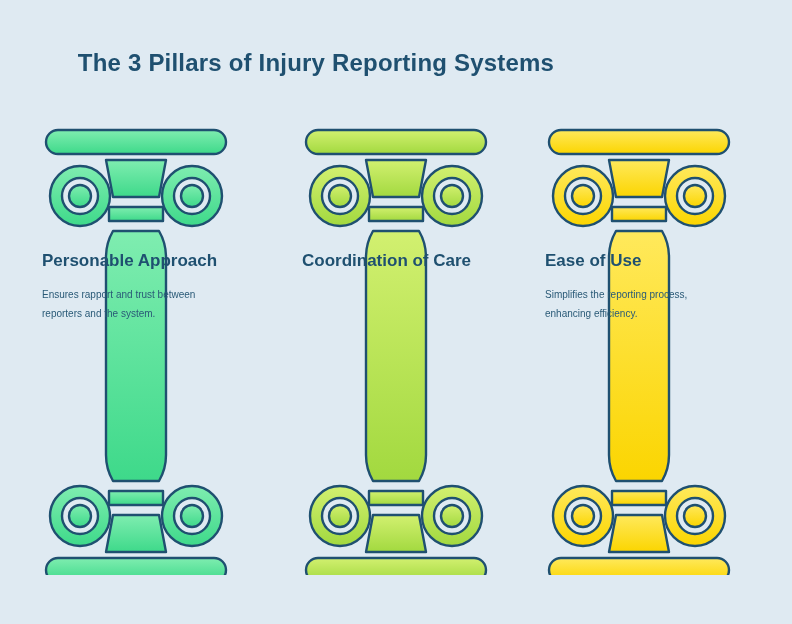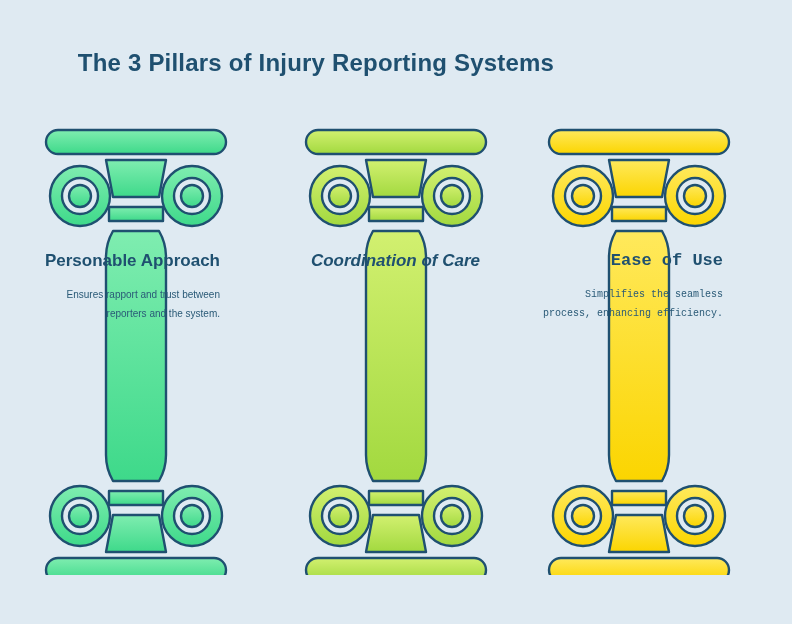--- a/index.html
+++ b/index.html
@@ -39,24 +39,24 @@
     height: 450px;
   }
   .pillar svg {
     position: absolute;
     left: 0;
     top: 0;
     display: block;
   }
   .pillar-text {
     position: absolute;
-    left: 20px;
+    left: 26px;
     top: 124px;
     width: 184px;
-    text-align: right;
+    text-align: left;
     color: #1f5070;
     pointer-events: none;
   }
   .pillar-heading {
     font-size: 17px;
     font-weight: bold;
     line-height: 24px;
     color: #1f5070;
   }
   .pillar-desc {
@@ -98,21 +98,21 @@
         <path d="M176 361 a30 30 0 1 1 0 60 a30 30 0 1 1 0 -60 Z M176 373 a18 18 0 1 0 0 36 a18 18 0 1 0 0 -36 Z"></path>
         <circle cx="176" cy="391" r="11"></circle>
       </g>
     </svg>
     <div class="pillar-text">
       <div class="pillar-heading">Personable Approach</div>
       <div class="pillar-desc">Ensures rapport and trust between reporters and the system.</div>
     </div>
   </div>
 
-  <div class="pillar" id="pillar-1" style="left:276px;font-style:italic;">
+  <div class="pillar" id="pillar-1" style="left:276px;">
     <svg width="240" height="450" viewBox="0 0 240 450">
       <defs>
         <linearGradient id="grad1" x1="0" y1="0" x2="0" y2="1">
           <stop offset="0%" stop-color="#d2f070"></stop>
           <stop offset="100%" stop-color="#a2d93f"></stop>
         </linearGradient>
       </defs>
       <g class="col-art" fill="url(#grad1)" stroke="#1f5070" stroke-width="2.4" stroke-linejoin="round">
         <rect x="30" y="5" width="180" height="24" rx="12" ry="12"></rect>
         <path d="M90 35 L150 35 L143 72 L97 72 Z"></path>
@@ -129,21 +129,21 @@
         <circle cx="64" cy="391" r="11"></circle>
         <path d="M176 361 a30 30 0 1 1 0 60 a30 30 0 1 1 0 -60 Z M176 373 a18 18 0 1 0 0 36 a18 18 0 1 0 0 -36 Z"></path>
         <circle cx="176" cy="391" r="11"></circle>
       </g>
     </svg>
     <div class="pillar-text">
       <div class="pillar-heading">Coordination of Care</div>
     </div>
   </div>
 
-  <div class="pillar" id="pillar-2" style="left:519px;font-family:Liberation Mono, monospace;">
+  <div class="pillar" id="pillar-2" style="left:519px;">
     <svg width="240" height="450" viewBox="0 0 240 450">
       <defs>
         <linearGradient id="grad2" x1="0" y1="0" x2="0" y2="1">
           <stop offset="0%" stop-color="#ffe95c"></stop>
           <stop offset="100%" stop-color="#fbd500"></stop>
         </linearGradient>
       </defs>
       <g class="col-art" fill="url(#grad2)" stroke="#1f5070" stroke-width="2.4" stroke-linejoin="round">
         <rect x="30" y="5" width="180" height="24" rx="12" ry="12"></rect>
         <path d="M90 35 L150 35 L143 72 L97 72 Z"></path>
@@ -157,17 +157,17 @@
         <path d="M176 41 a30 30 0 1 1 0 60 a30 30 0 1 1 0 -60 Z M176 53 a18 18 0 1 0 0 36 a18 18 0 1 0 0 -36 Z"></path>
         <circle cx="176" cy="71" r="11"></circle>
         <path d="M64 361 a30 30 0 1 1 0 60 a30 30 0 1 1 0 -60 Z M64 373 a18 18 0 1 0 0 36 a18 18 0 1 0 0 -36 Z"></path>
         <circle cx="64" cy="391" r="11"></circle>
         <path d="M176 361 a30 30 0 1 1 0 60 a30 30 0 1 1 0 -60 Z M176 373 a18 18 0 1 0 0 36 a18 18 0 1 0 0 -36 Z"></path>
         <circle cx="176" cy="391" r="11"></circle>
       </g>
     </svg>
     <div class="pillar-text">
       <div class="pillar-heading">Ease of Use</div>
-      <div class="pillar-desc">Simplifies the seamless process, enhancing efficiency.</div>
+      <div class="pillar-desc">Simplifies the reporting process, enhancing efficiency.</div>
     </div>
   </div>
 
 </div>
 
 </body></html>

